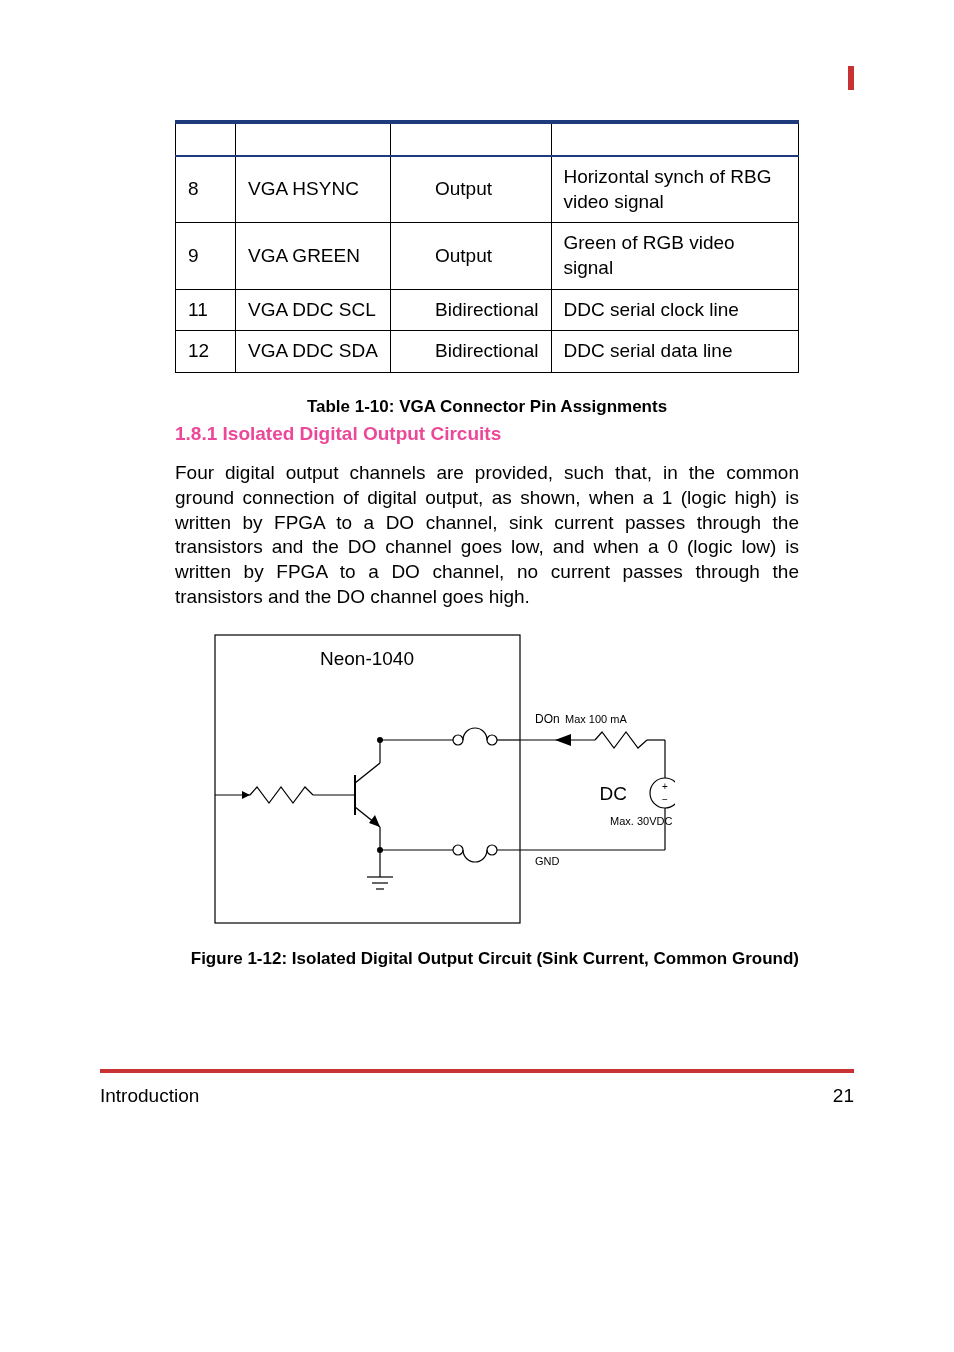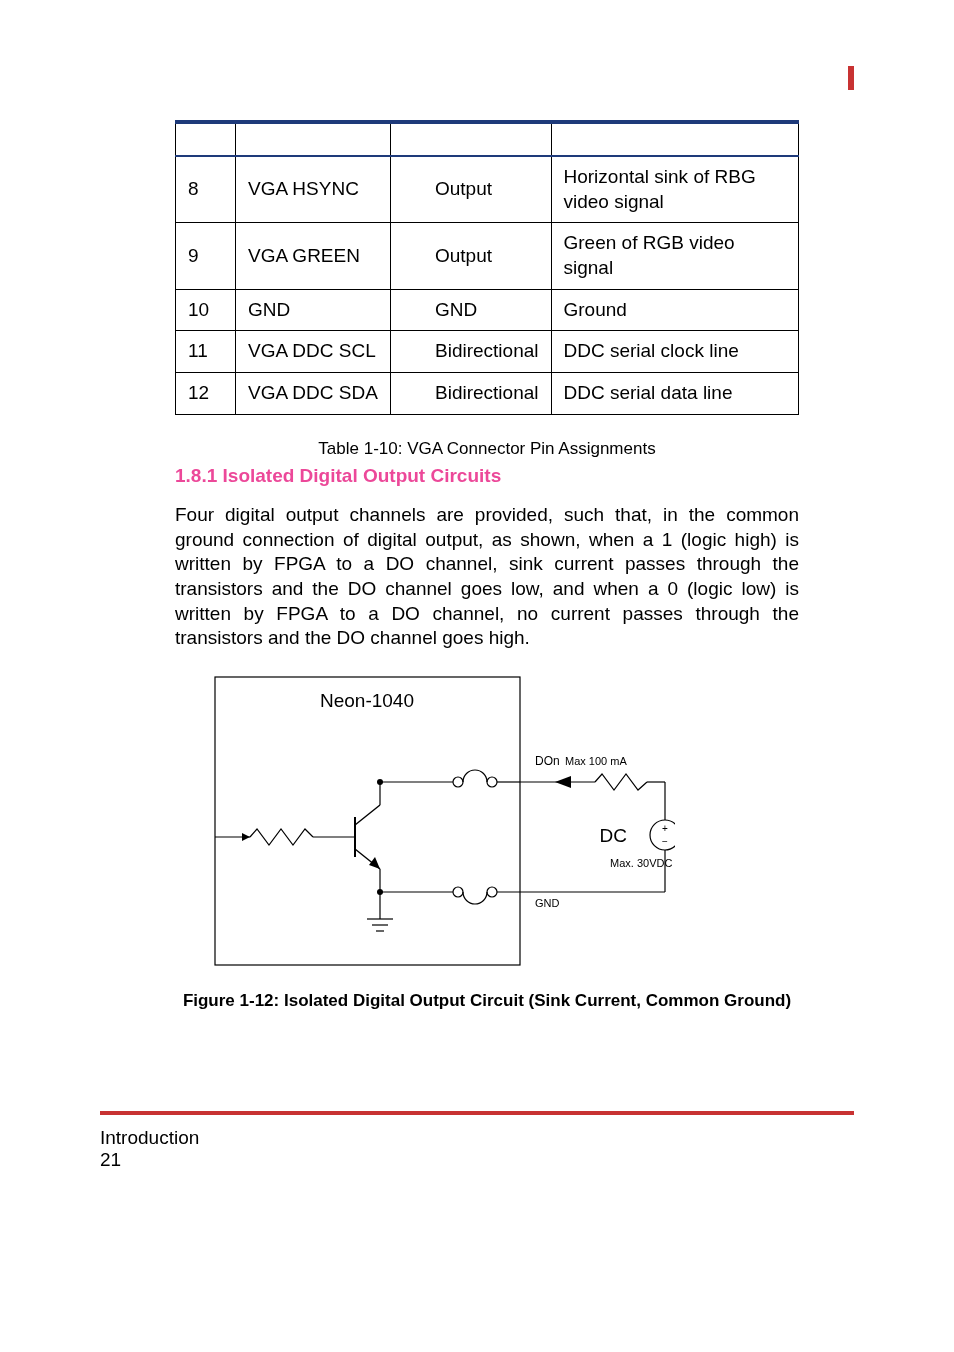--- a/index.html
+++ b/index.html
@@ -53,21 +53,21 @@
   .pin-table .col-signal {
     width: 155px;
   }
   .pin-table .col-type {
     width: 140px;
     padding-left: 44px;
   }
   .table-caption {
     font-family: Arial, sans-serif;
     font-size: 17px;
-    font-weight: normal;
+    font-weight: bold;
     text-align: center;
     margin-top: 24px;
   }
   .section-heading {
     font-family: Arial, sans-serif;
     font-size: 22px;
     font-weight: bold;
     color: #1e3a7a;
     margin-top: 40px;
     margin-bottom: 4px;
@@ -90,39 +90,38 @@
   .diagram-wrapper {
     width: 100%;
     display: flex;
     justify-content: flex-start;
     margin-top: 10px;
   }
   .figure-caption {
     font-family: Arial, sans-serif;
     font-size: 17px;
     font-weight: bold;
-    text-align: center;
+    text-align: right;
     margin-top: 14px;
   }
   .footer {
     position: relative;
     margin-top: 100px;
     padding: 0 100px;
   }
   .footer-rule {
     height: 4px;
     background: #c83232;
   }
   .footer-row {
     display: flex;
     justify-content: space-between;
     margin-top: 12px;
     font-family: Arial, sans-serif;
     font-size: 19px;
-    flex-direction: column;
   }
 </style>
 </head>
 <body>
 
 <div class="red-bar"></div>
 
 <div class="content">
 
   <table class="pin-table">
@@ -132,33 +131,27 @@
           <th class="col-signal"></th>
           <th class="col-type"></th>
           <th></th>
         </tr>
     </thead>
     <tbody>
       <tr>
         <td class="col-pin">8</td>
         <td class="col-signal">VGA HSYNC</td>
         <td class="col-type">Output</td>
-        <td>Horizontal sink of RBG video signal</td>
+        <td>Horizontal synch of RBG video signal</td>
       </tr>
       <tr>
         <td class="col-pin">9</td>
         <td class="col-signal">VGA GREEN</td>
         <td class="col-type">Output</td>
         <td>Green of RGB video signal</td>
-      </tr>
-      <tr>
-        <td class="col-pin">10</td>
-        <td class="col-signal">GND</td>
-        <td class="col-type">GND</td>
-        <td>Ground</td>
       </tr>
       <tr>
         <td class="col-pin">11</td>
         <td class="col-signal">VGA DDC SCL</td>
         <td class="col-type">Bidirectional</td>
         <td>DDC serial clock line</td>
       </tr>
       <tr>
         <td class="col-pin">12</td>
         <td class="col-signal">VGA DDC SDA</td>

